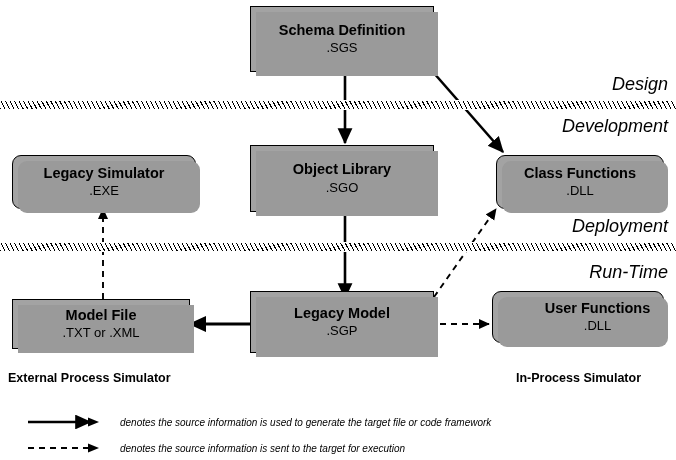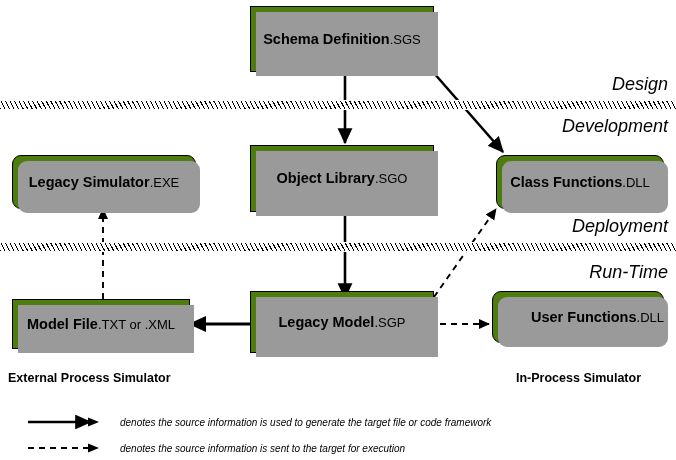--- a/index.html
+++ b/index.html
@@ -25,24 +25,24 @@
     position: absolute;
     left: 0; top: 0;
     width: 676px;
     height: 460px;
     overflow: visible;
   }
   
   .node {
     position: absolute;
     box-sizing: border-box;
-    background: #4d7c0f;
+    background: #a3a3a3;
     border: 1.5px solid #000000;
     display: flex;
-    flex-direction: row;
+    flex-direction: column;
     align-items: center;
     justify-content: center;
     z-index: 3;
   }
   .node.shadowed::after {
     content: "";
     position: absolute;
     left: 5px;
     top: 5px;
     width: 100%;

